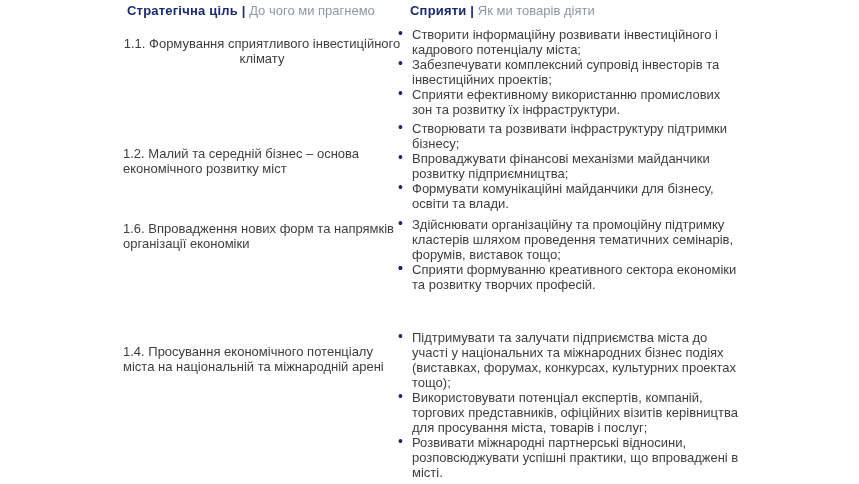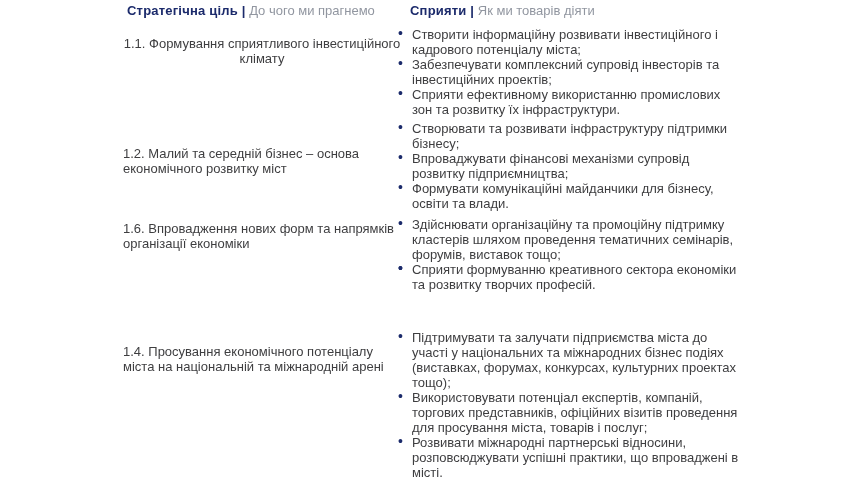--- a/index.html
+++ b/index.html
@@ -84,21 +84,21 @@
   </ul>
 
   <div class="goal goal-2">1.2. Малий та середній бізнес – основа економічного розвитку міст</div>
   <ul class="tasks tasks-2">
     <li>
       <span class="bullet">•</span>
       <span>Створювати та розвивати інфраструктуру підтримки бізнесу;</span>
     </li>
     <li>
       <span class="bullet">•</span>
-      <span>Впроваджувати фінансові механізми супровід розвитку підприємництва;</span>
+      <span>Впроваджувати фінансові механізми майданчики розвитку підприємництва;</span>
     </li>
     <li>
       <span class="bullet">•</span>
       <span>Формувати комунікаційні майданчики для бізнесу, освіти та влади.</span>
     </li>
   </ul>
 
   <div class="goal goal-3">1.6. Впровадження нових форм та напрямків організації економіки</div>
   <ul class="tasks tasks-3">
     <li>
@@ -115,21 +115,21 @@
   </ul>
 
   <div class="goal goal-4">1.4. Просування економічного потенціалу міста на національній та міжнародній арені</div>
   <ul class="tasks tasks-4">
     <li>
       <span class="bullet">•</span>
       <span>Підтримувати та залучати підприємства міста до участі у національних та міжнародних бізнес подіях (виставках, форумах, конкурсах, культурних проектах тощо);</span>
     </li>
     <li>
       <span class="bullet">•</span>
-      <span>Використовувати потенціал експертів, компаній, торгових представників, офіційних візитів проведення для просування міста, товарів і послуг;</span>
+      <span>Використовувати потенціал експертів, компаній, торгових представників, офіційних візитів керівництва для просування міста, товарів і послуг;</span>
     </li>
     <li>
       <span class="bullet">•</span>
       <span>Розвивати міжнародні партнерські відносини, розповсюджувати успішні практики, що впроваджені в місті.</span>
     </li>
   </ul>
 
 
 </div>
 

